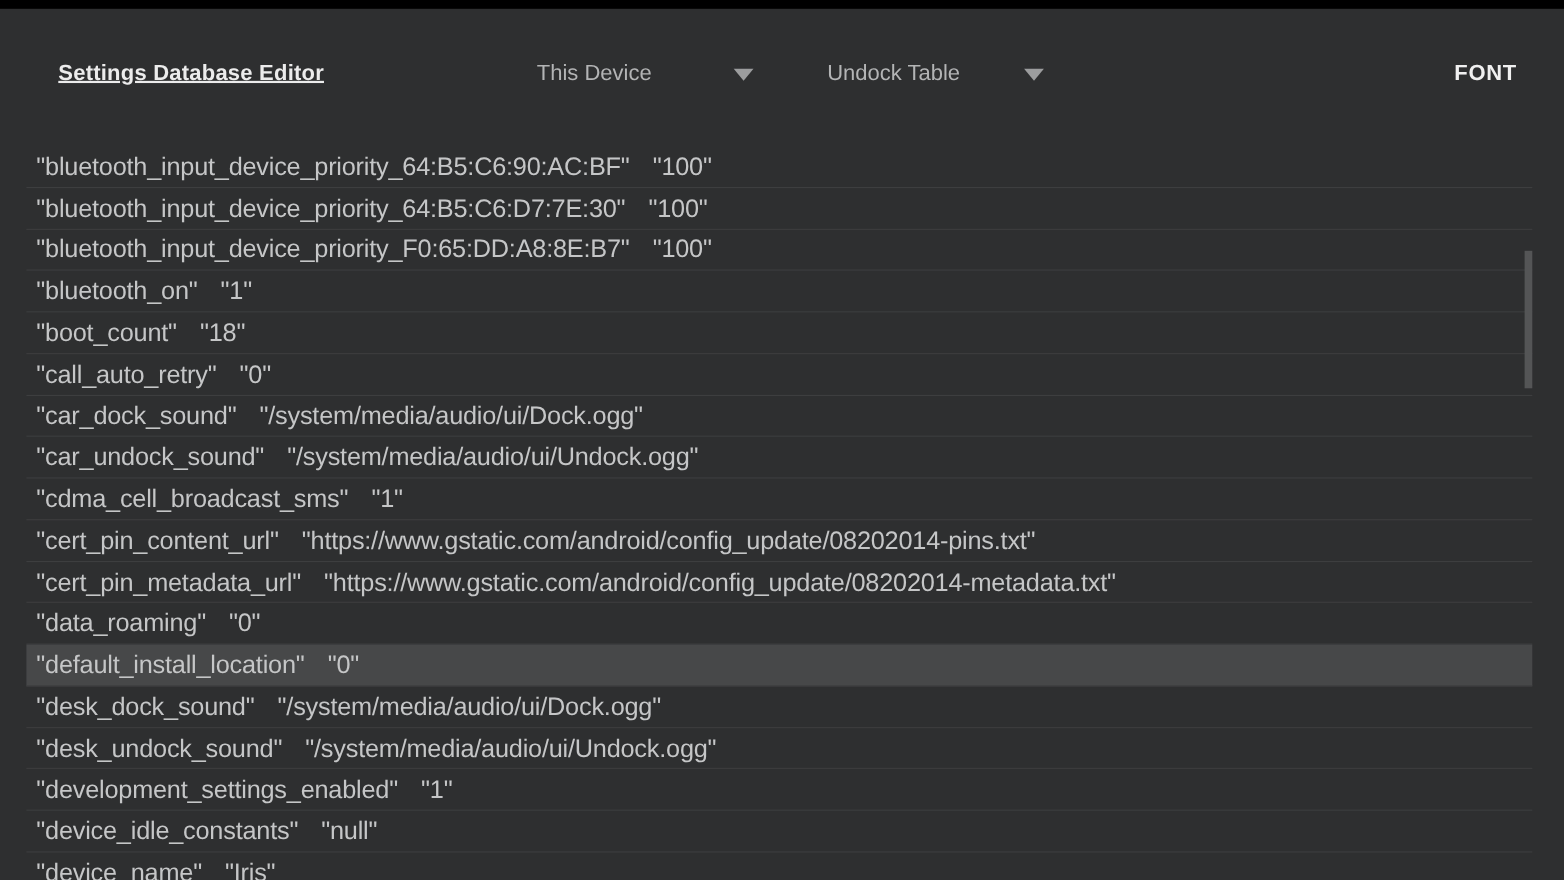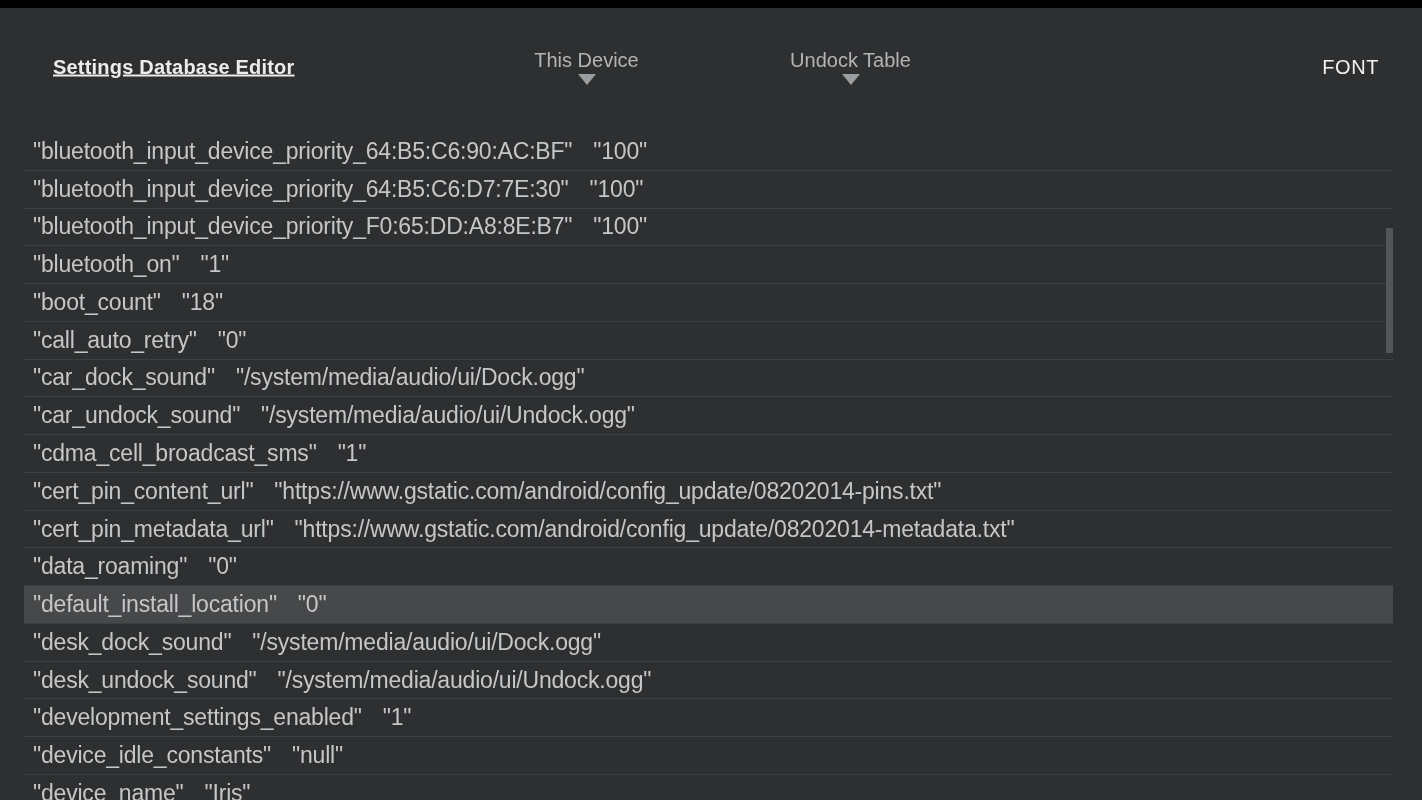--- a/index.html
+++ b/index.html
@@ -30,42 +30,41 @@
   }
   .spinner {
     position: absolute;
     top: 50%;
     transform: translateY(-50%);
     width: 197px;
     display: flex;
     align-items: center;
     justify-content: space-between;
     cursor: pointer;
-    flex-direction: column;
   }
   .spinner-device { left: 488px; }
   .spinner-table  { left: 752px; }
   .spinner-label {
     font-size: 20px;
     color: #b3b4b5;
     white-space: nowrap;
   }
   .caret-down {
     width: 0; height: 0;
     border-left: 9px solid transparent;
     border-right: 9px solid transparent;
     border-top: 11px solid #9c9d9e;
     margin-top: 2px;
   }
   .font-button {
     position: absolute;
     right: 43px; top: 50%;
     transform: translateY(-50%);
     font-size: 20px;
-    font-weight: 400;
+    font-weight: 700;
     letter-spacing: 0.6px;
     color: #f0f0f0;
     cursor: pointer;
     text-align: right;
   }
   .settings-list {
     position: relative;
     margin: 7px 29px 0 24px;
   }
   .row {

